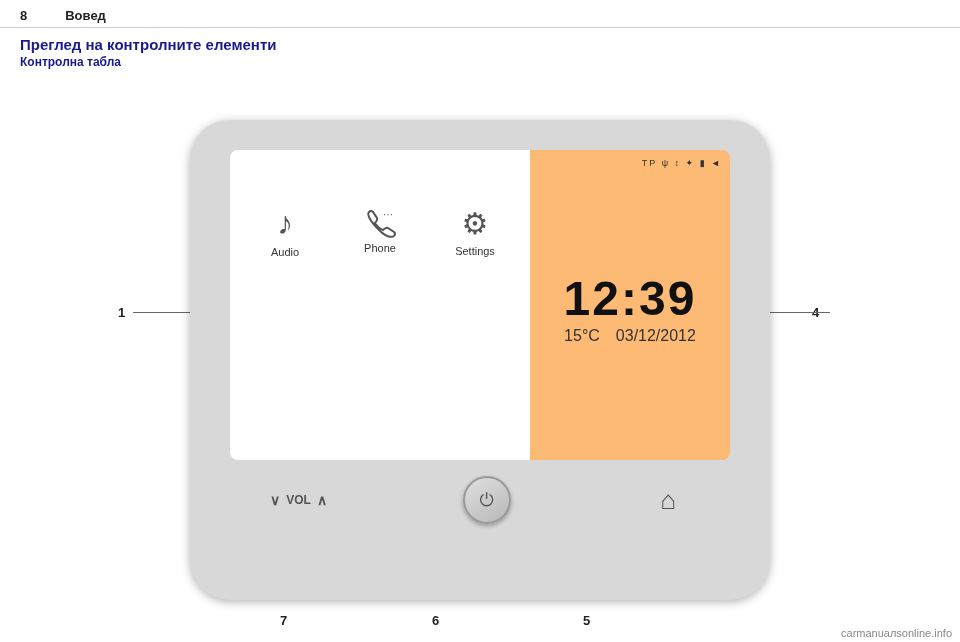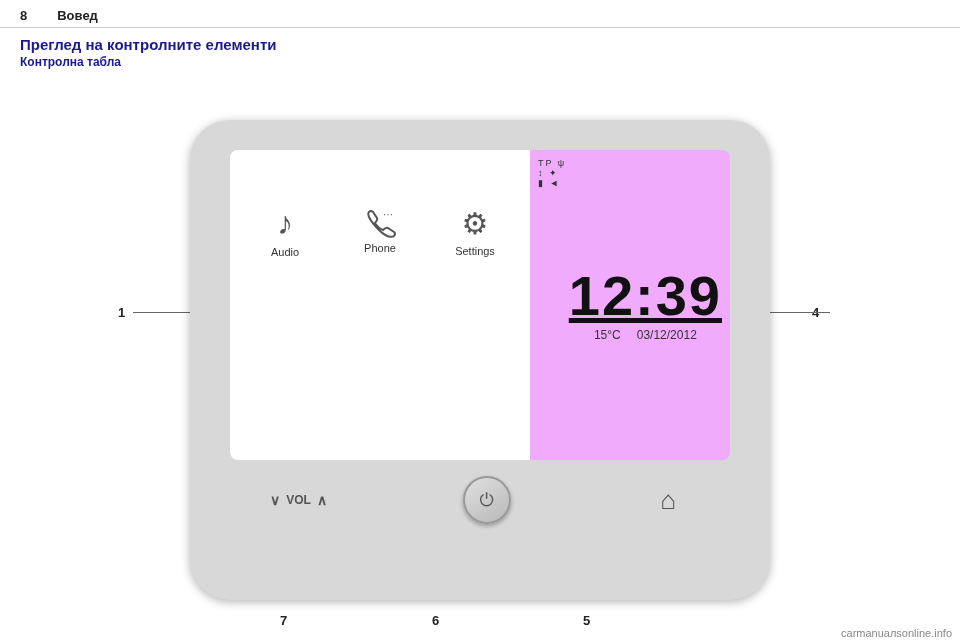--- a/index.html
+++ b/index.html
@@ -22,20 +22,21 @@
     .header-num {
       font-size: 13px;
       font-weight: bold;
       color: #222;
       margin-right: 30px;
     }
     .header-title {
       font-size: 13px;
       font-weight: bold;
       color: #222;
+      margin-left: 8px;
     }
 
     
     .section-title {
       font-size: 15px;
       font-weight: bold;
       color: #1a1a8c;
       padding: 8px 28px 2px 20px;
     }
     .section-sub {
@@ -110,23 +111,23 @@
 
     
     .icon-audio::before { content: "♪"; font-size: 32px; color: #555; }
     
     .icon-settings::before { content: "⚙"; font-size: 30px; color: #555; }
 
     
     .screen-right {
       width: 200px;
       height: 100%;
-      background: #f0abfc;
-      display: flex;
-      flex-direction: row;
+      background: #fdba74;
+      display: flex;
+      flex-direction: column;
       justify-content: space-between;
       padding: 8px;
     }
 
     .status-bar {
       display: flex;
       justify-content: flex-end;
       gap: 3px;
       font-size: 9px;
       color: #333;
@@ -134,30 +135,29 @@
 
     .clock-area {
       display: flex;
       flex-direction: column;
       align-items: center;
       justify-content: center;
       flex: 1;
     }
 
     .clock-time {
-      font-size: 56px;
+      font-size: 48px;
       font-weight: bold;
       color: #111;
       letter-spacing: 2px;
       line-height: 1;
-      text-decoration: underline;
     }
 
     .clock-date {
-      font-size: 12px;
+      font-size: 16px;
       color: #333;
       margin-top: 4px;
       display: flex;
       gap: 16px;
     }
 
     
     .controls-area {
       display: flex;
       align-items: center;

